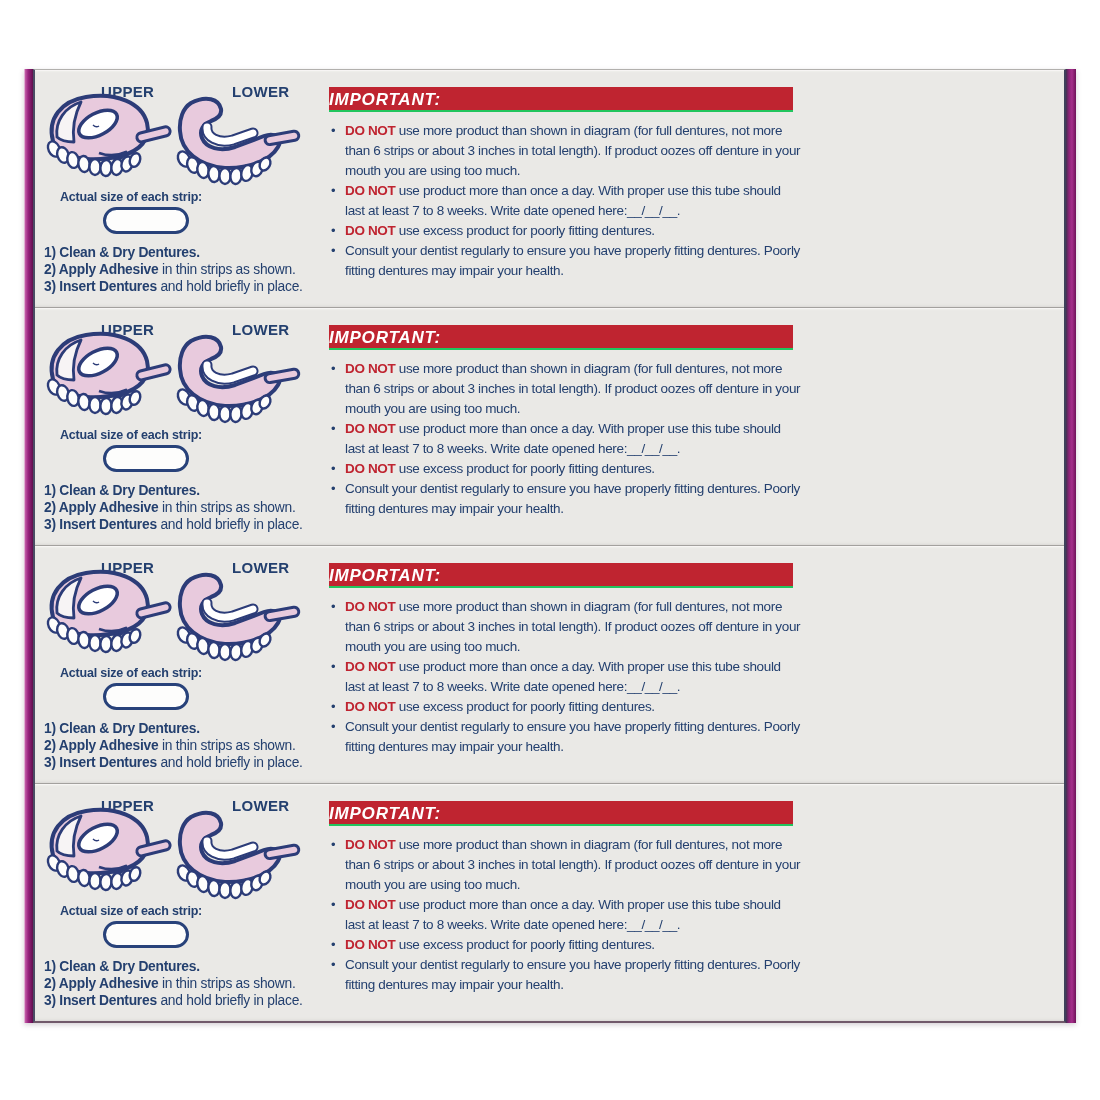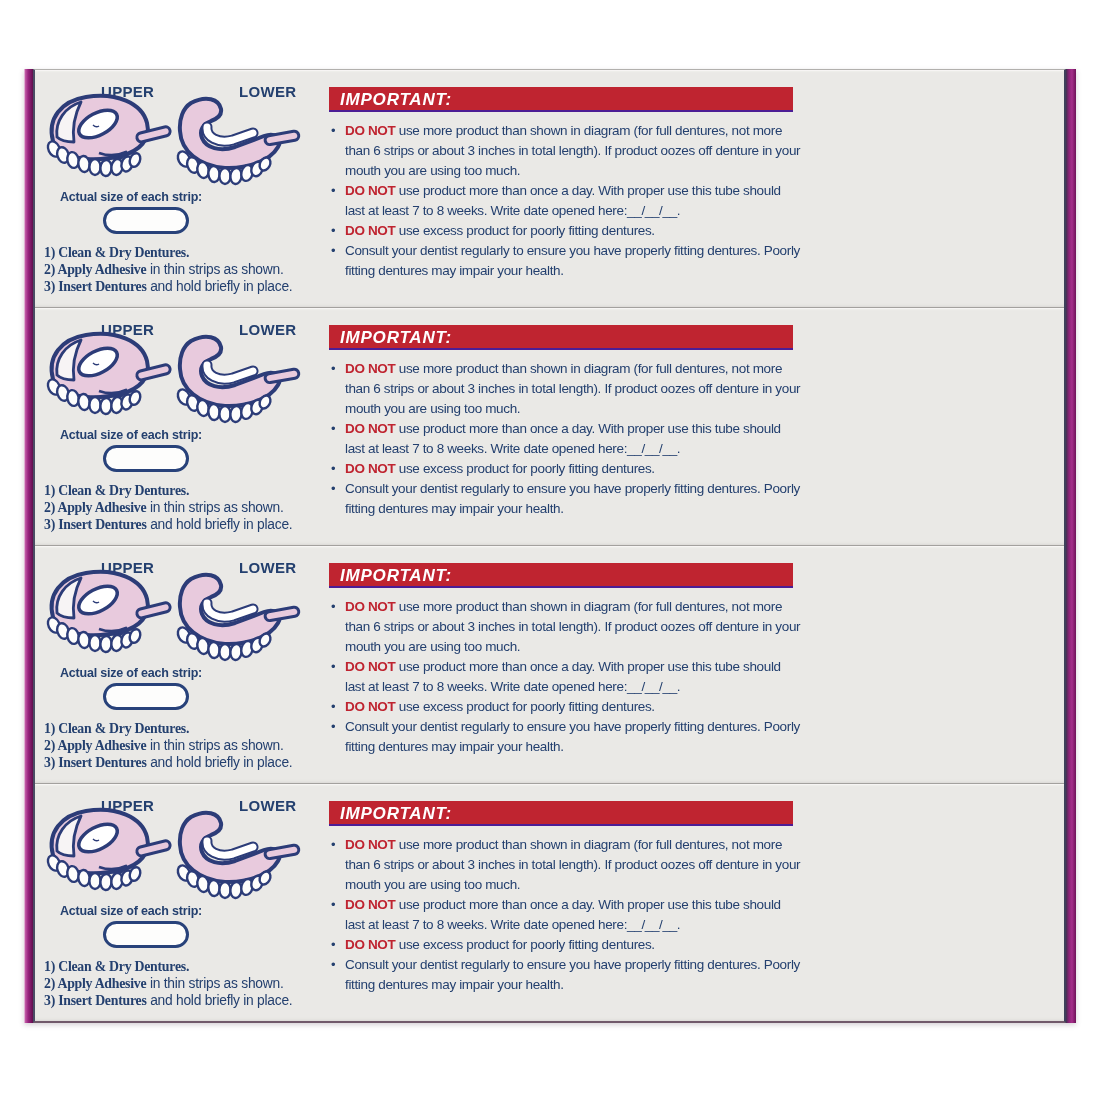--- a/index.html
+++ b/index.html
@@ -30,42 +30,42 @@
     position:relative;flex:1;background:#eae9e6;
     border-bottom:1.5px solid #a3a19e;
     box-shadow:inset 0 2px 2px -1px #fbfaf8, inset 0 -2px 3px -1px #d9d7d4;
   }
   .panel:last-child{border-bottom:none;}
   .arch-label{
     position:absolute;top:13px;font-weight:bold;font-size:15px;color:#24406f;
     letter-spacing:.3px;
   }
   .arch-label.upper{left:66px;}
-  .arch-label.lower{left:204px;}
+  .arch-label.lower{left:197px;}
   .denture{position:absolute;}
   .denture.upper{left:6px;top:21px;width:134px;height:96px;}
   .denture.lower{left:126px;top:19px;width:142px;height:98px;}
   .actual-size-label{
     position:absolute;left:25px;top:120px;width:180px;text-align:left;
     font-weight:bold;font-size:12.5px;color:#24406f;letter-spacing:-0.2px;
   }
   .strip-pill{
     position:absolute;left:68px;top:137px;width:80px;height:21px;
     border:3.5px solid #28427a;border-radius:15px;background:#fdfdfc;
   }
   .steps{
     position:absolute;left:9px;top:174px;width:290px;
     font-size:13.8px;line-height:17px;color:#24406f;letter-spacing:-0.25px;
   }
-  .steps .b{font-weight:bold;font-family:Liberation Serif, serif;}
+  .steps .b{font-weight:bold;}
   .important-banner{
     position:absolute;left:294px;top:17px;width:464px;height:25px;
-    background:#bf2430;border-bottom:2px solid #4c1d95;
+    background:#bf2430;border-bottom:2px solid #22c55e;
     color:#ffffff;font-style:italic;font-weight:bold;font-size:17px;
-    line-height:25px;padding-left:11px;letter-spacing:.8px;box-sizing:border-box;
+    line-height:25px;letter-spacing:.8px;box-sizing:border-box;
   }
   .bullets{
     position:absolute;left:296px;top:51px;width:472px;
     font-size:13.5px;line-height:20px;color:#24406f;letter-spacing:-0.35px;
   }
   .bullet{display:flex;}
   .bullet .dot{flex:none;width:14px;font-size:13px;color:#24406f;}
   .bullet .donot{color:#bf2430;font-weight:bold;text-align:center;}
 </style>
 </head>

